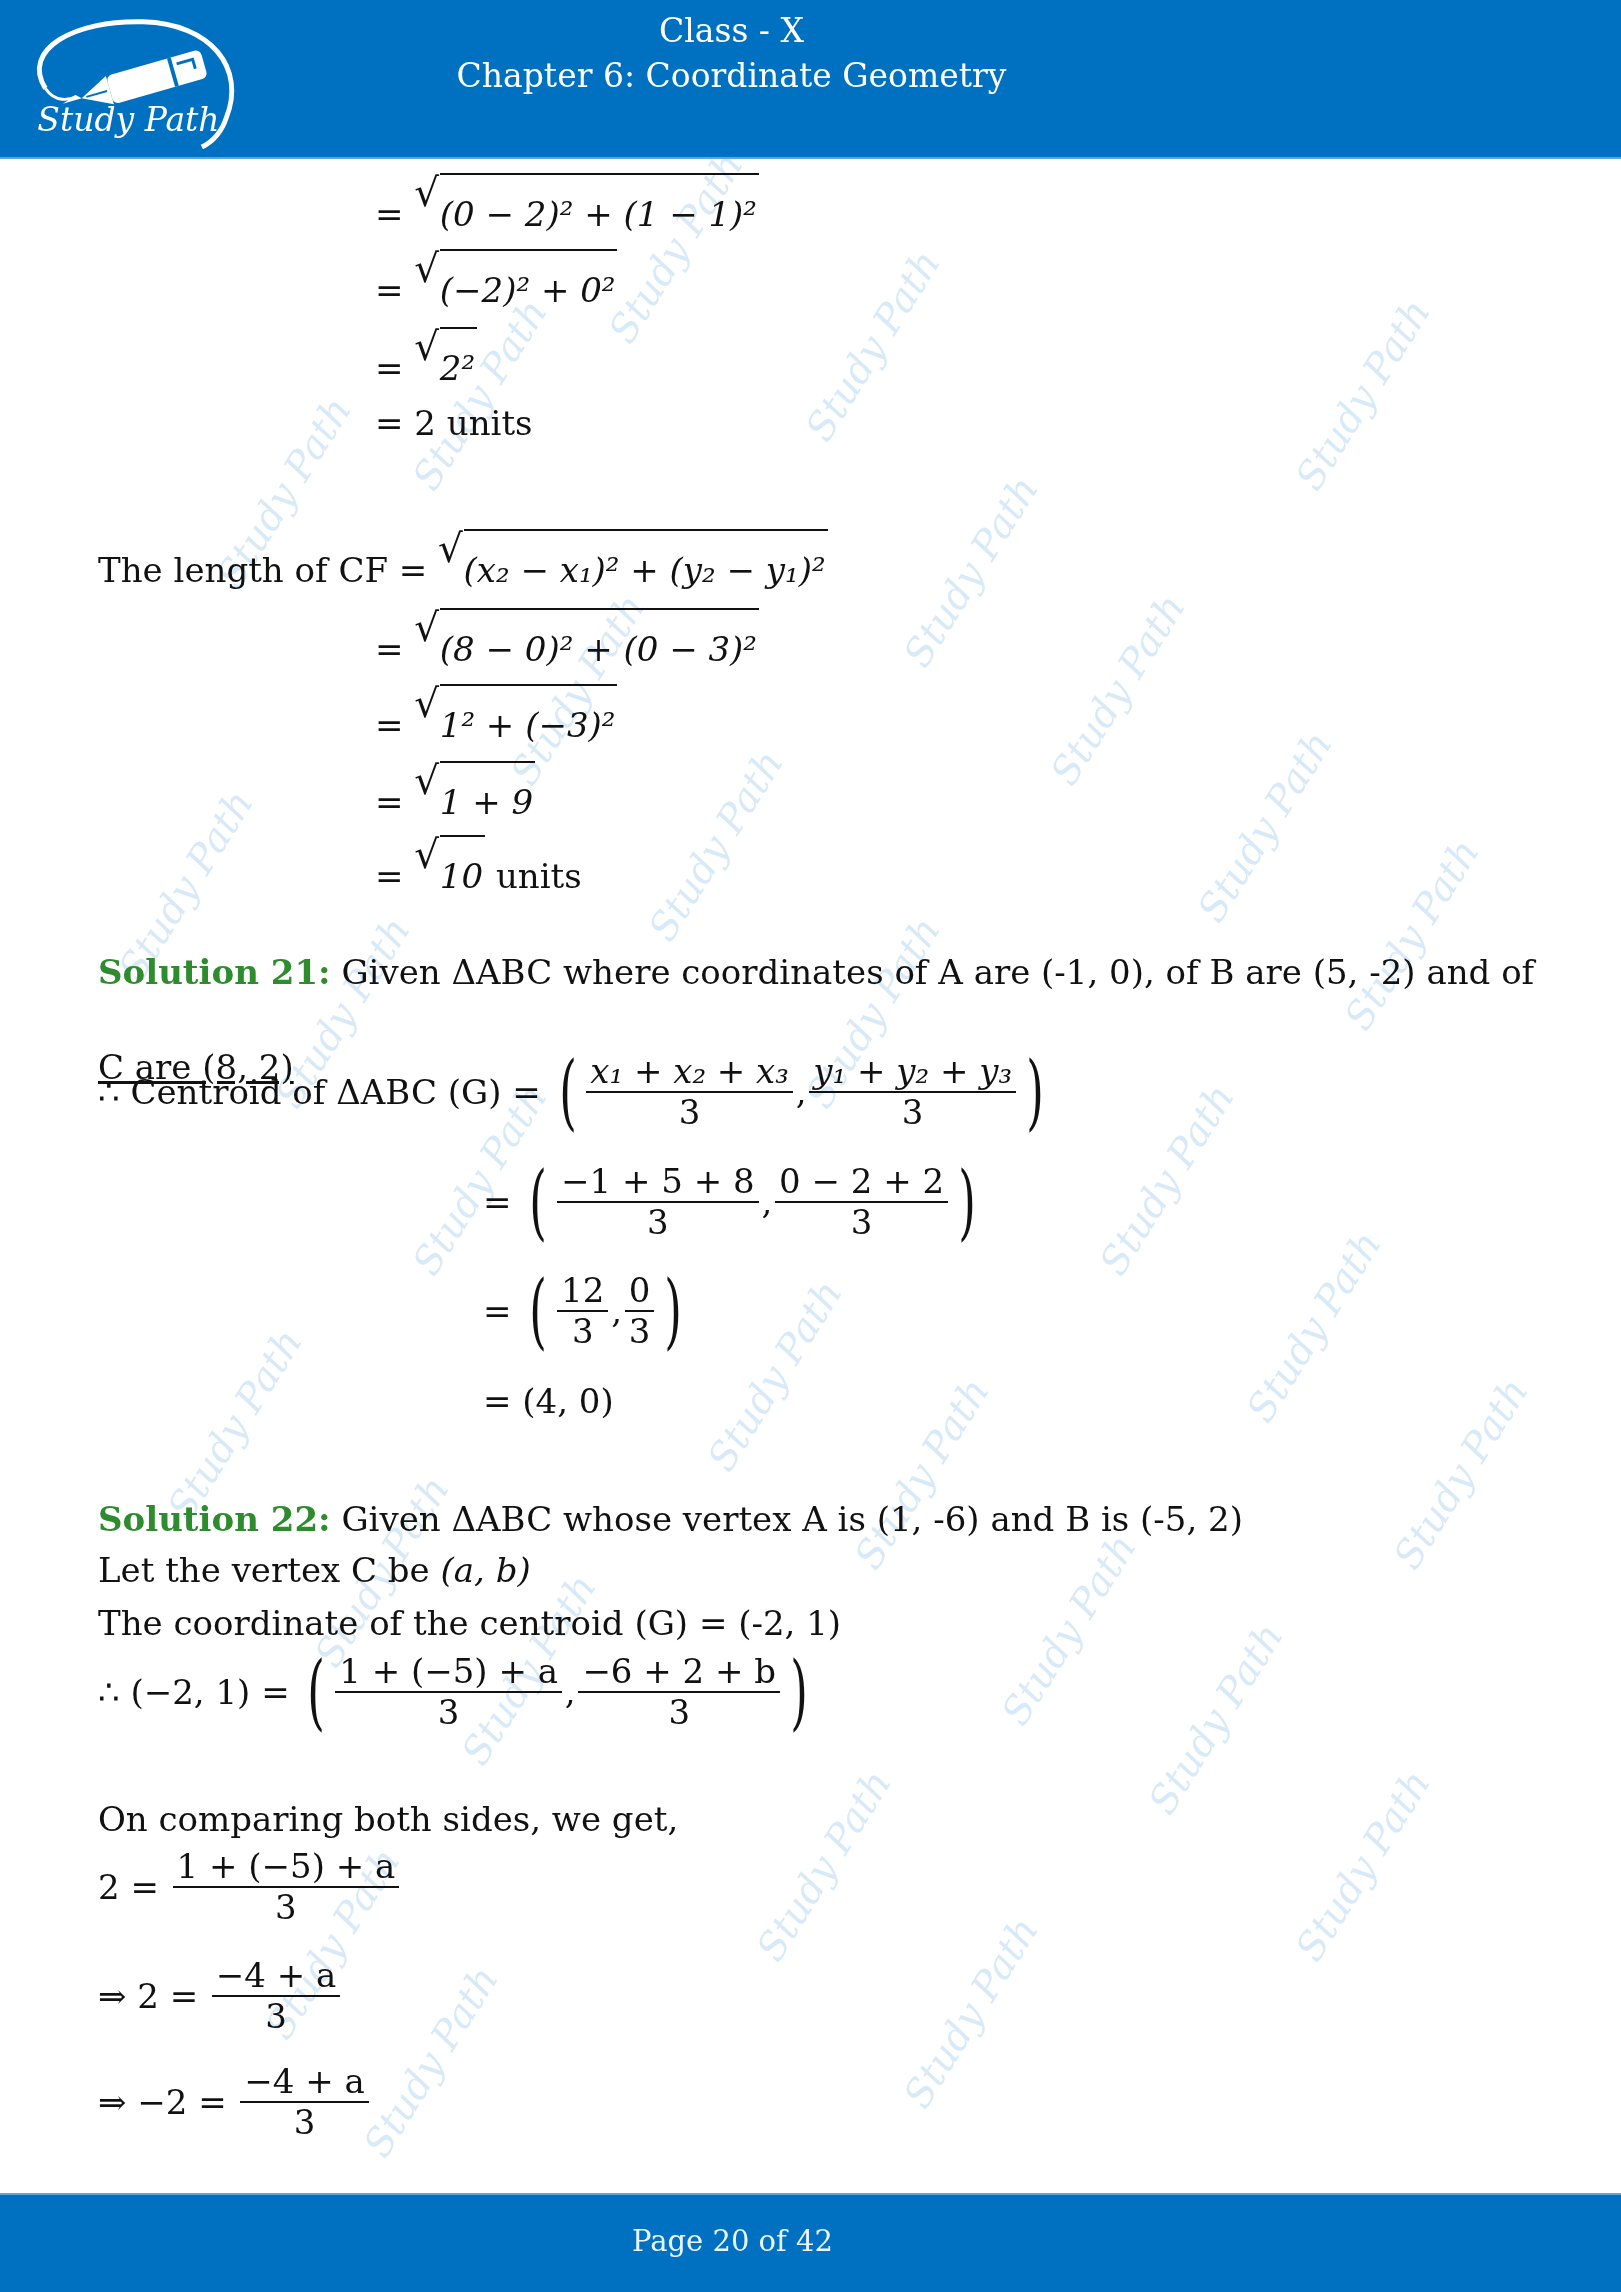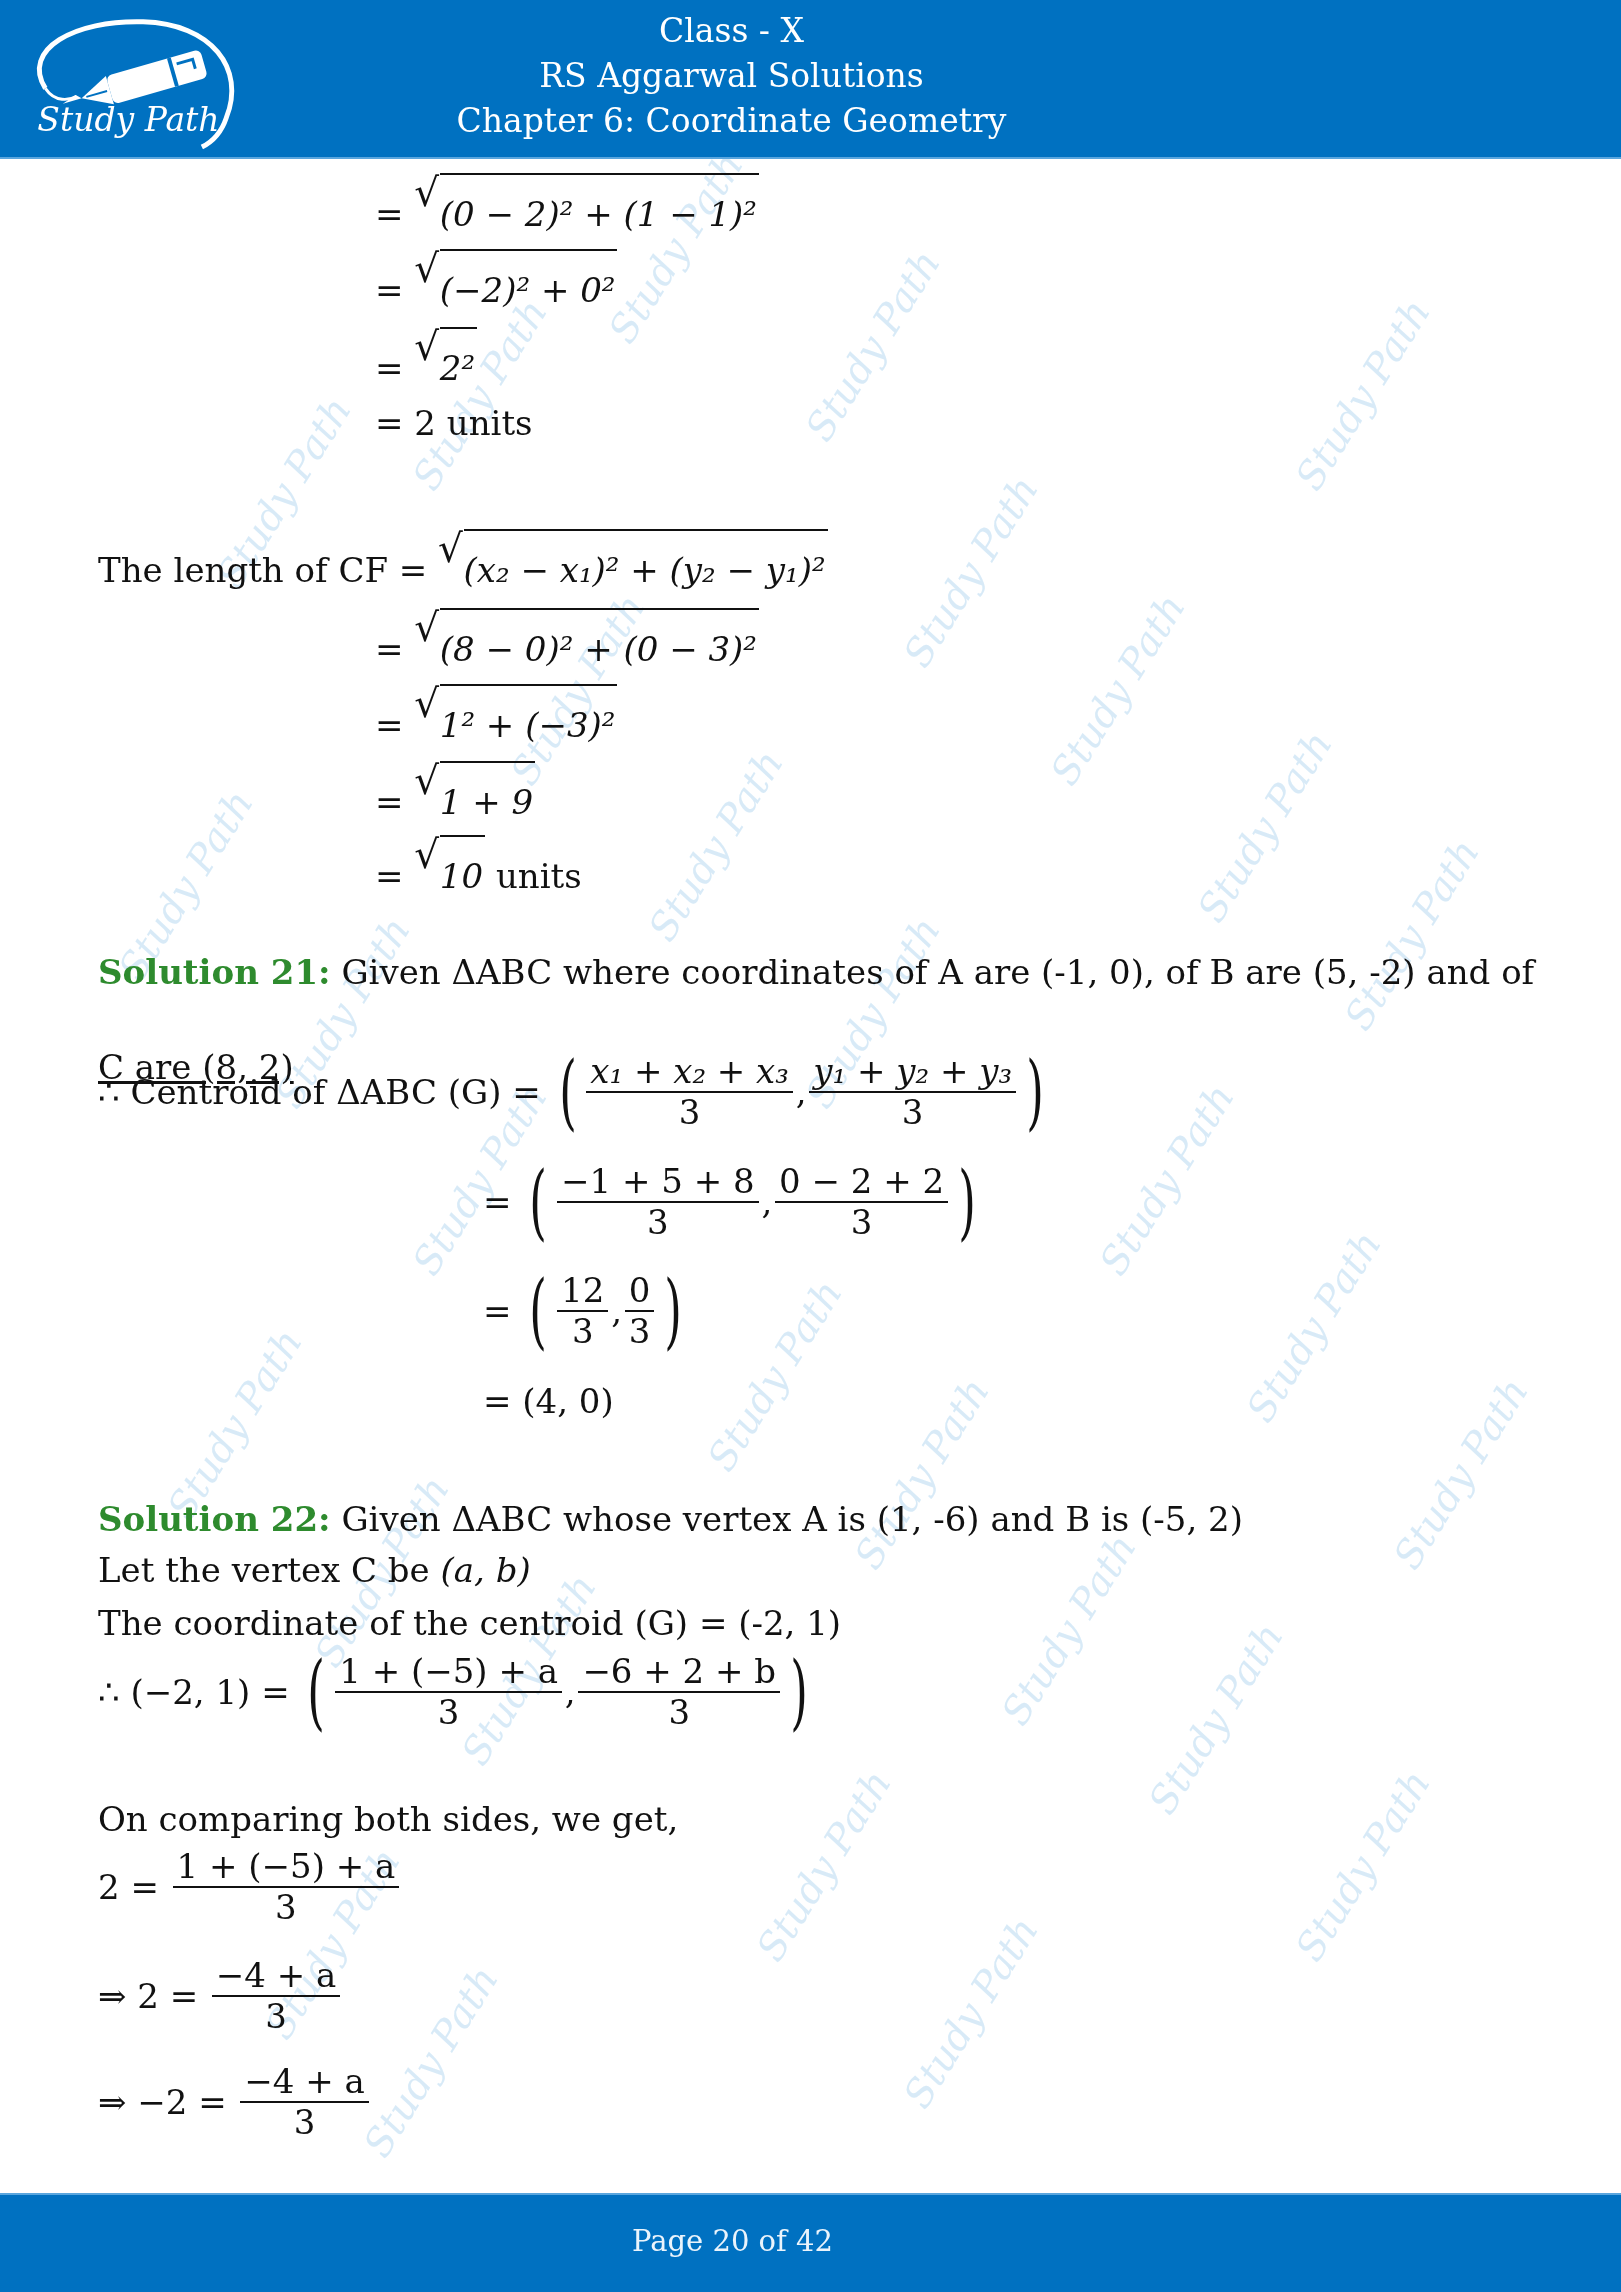--- a/index.html
+++ b/index.html
@@ -93,21 +93,20 @@
         <polygon points="95,60 65,75 95,90" fill="#fff"></polygon>
         <polygon points="65,75 45,75 60,70" fill="#fff"></polygon>
         <line x1="70" y1="75" x2="92" y2="75" stroke="#0071c1" stroke-width="2"></line>
         <path d="M168 68 L185 68 L185 78" fill="none" stroke="#0071c1" stroke-width="3"></path>
       </g>
     </svg>
     <span class="logo-text">Study Path</span>
   </div>
   <div class="titles">
     <div>Class - X</div>
-    <div>RS Aggarwal Solutions</div>
     <div>Chapter 6: Coordinate Geometry</div>
   </div>
 </div>
 
 <div class="content">
 
   <div class="line math" style="left:375px;top:173px;">
     = <span class="sqrt"><span class="rad">√</span><span class="body">(0 − 2)² + (1 − 1)²</span></span>
   </div>
   <div class="line math" style="left:375px;top:249px;">

